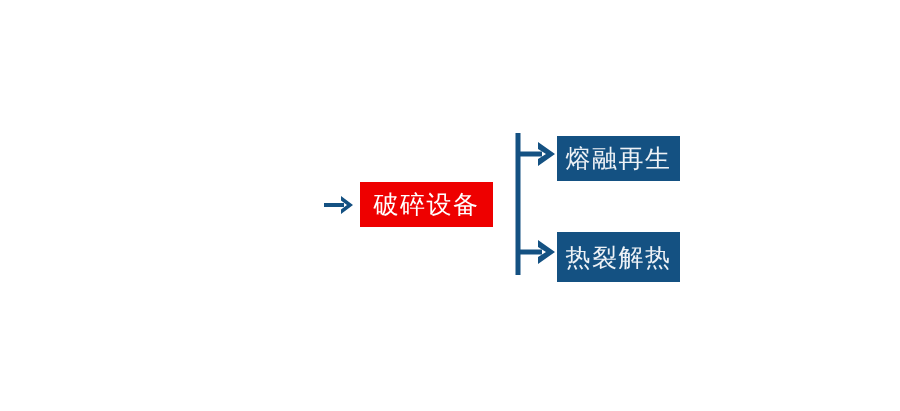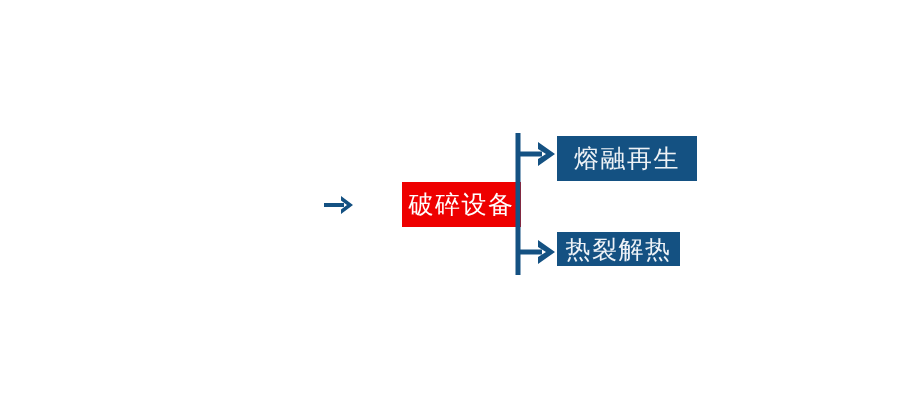--- a/index.html
+++ b/index.html
@@ -45,35 +45,34 @@
 
   .node-source {
     left: 193px;
     top: 182px;
     width: 122px;
     height: 44px;
   }
   .node-crusher {
     left: 360px;
     top: 182px;
-    width: 119px;
+    width: 133px;
     height: 45px;
-    margin-left: 42px;
   }
   .node-out-top {
     left: 557px;
     top: 136px;
-    width: 140px;
+    width: 123px;
     height: 45px;
   }
   .node-out-bottom {
     left: 557px;
     top: 232px;
     width: 123px;
-    height: 34px;
+    height: 50px;
   }
 
   
   .connector {
     position: absolute;
   }
   .arrow-mid {
     left: 323px;
     top: 191px;
     width: 30px;

